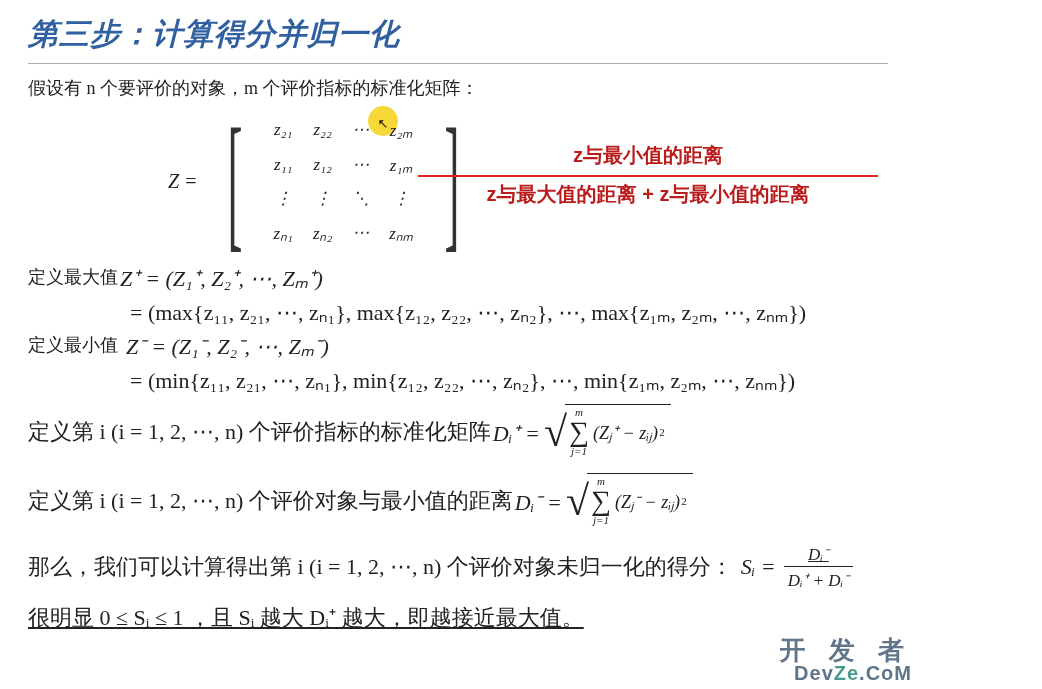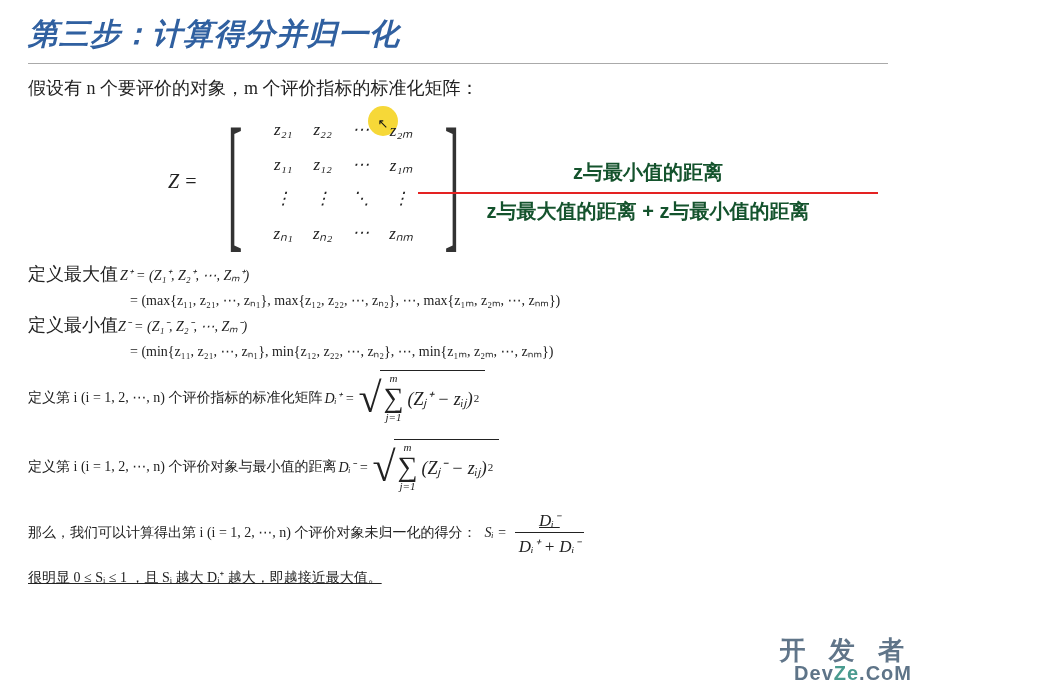--- a/index.html
+++ b/index.html
@@ -86,40 +86,40 @@
   .cursor-arrow {
     position: absolute;
     font-size: 13px;
     color: #111;
     z-index: 2;
   }
   
   .red-formula {
     position: absolute;
     right: 38px;
-    top: 159px;
+    top: 142px;
     width: 460px;
     text-align: center;
-    color: #14532d;
+    color: #b91c1c;
     font-weight: bold;
     font-size: 20px;
   }
   .red-formula .num {
     padding-bottom: 4px;
   }
   .red-formula .bar {
     height: 2px;
     background: #e42222;
     width: 100%;
     margin: 2px 0 4px 0;
   }
   
   .mt {
     font-family: "Times New Roman", serif;
-    font-size: 14px;
+    font-size: 22px;
   }
   .it { font-style: italic; }
   sup.p { font-size: 11px; vertical-align: super; line-height: 0; }
 
   .def-line {
     font-size: 18px;
     margin: 4px 0;
     display: flex;
     align-items: center;
   }
@@ -257,21 +257,21 @@
   <div class="def-line">
     <span class="cn">定义最大值</span>
     <span class="mt it" style="margin-left:2px;">Z⁺ = (Z₁⁺, Z₂⁺, ⋯, Zₘ⁺)</span>
   </div>
   <div class="def-line indent2">
     <span class="mt">= (max{z₁₁, z₂₁, ⋯, zₙ₁}, max{z₁₂, z₂₂, ⋯, zₙ₂}, ⋯, max{z₁ₘ, z₂ₘ, ⋯, zₙₘ})</span>
   </div>
 
   <div class="def-line">
     <span class="cn">定义最小值</span>
-    <span class="mt it" style="margin-left:0;">Z⁻ = (Z₁⁻, Z₂⁻, ⋯, Zₘ⁻)</span>
+    <span class="mt it" style="margin-left:8px;">Z⁻ = (Z₁⁻, Z₂⁻, ⋯, Zₘ⁻)</span>
   </div>
   <div class="def-line indent2">
     <span class="mt">= (min{z₁₁, z₂₁, ⋯, zₙ₁}, min{z₁₂, z₂₂, ⋯, zₙ₂}, ⋯, min{z₁ₘ, z₂ₘ, ⋯, zₙₘ})</span>
   </div>
 
   <div class="def-line" style="margin-top:10px;">
     <span class="cn mt">定义第 i (i = 1, 2, ⋯, n) 个评价指标的标准化矩阵</span>
     <span class="mt it" style="margin:0 4px 0 2px;">Dᵢ⁺ =</span>
     <span class="sqrt-block">
       <span class="sqrt-sign">√</span>

